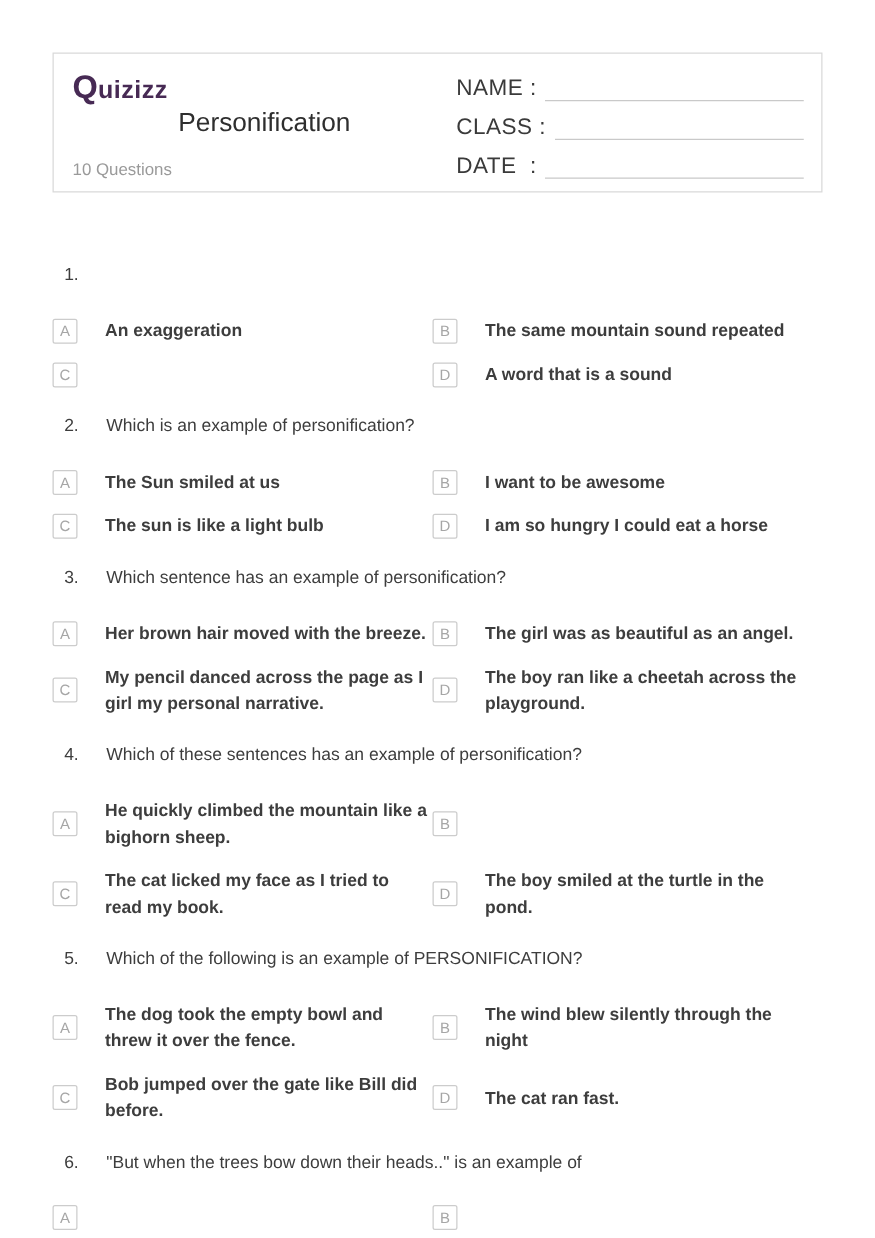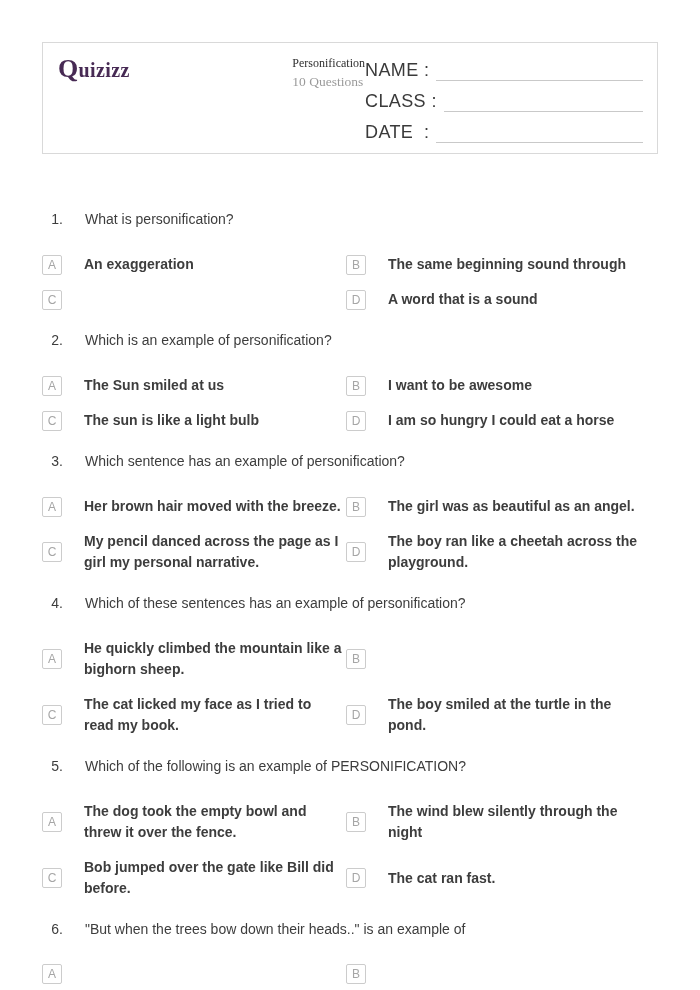--- a/index.html
+++ b/index.html
@@ -17,28 +17,27 @@
     border: 1px solid #d9d9d9;
     height: 112px;
     display: flex;
     margin-bottom: 55px;
     background: #ffffff;
   }
   .header-left {
     flex: 1;
     padding: 13px 0 11px 15px;
     display: flex;
-    flex-direction: row;
+    flex-direction: column;
     justify-content: space-between;
-    font-family: Liberation Serif, serif;
   }
   .logo { color: #472a54; font-weight: bold; line-height: 26px; letter-spacing: 0.2px; }
   .logo-q { font-size: 26px; }
   .logo-rest { font-size: 20px; letter-spacing: 0.4px; }
-  .quiz-title { font-size: 12px; color: #2e2e2e; margin-bottom: 3px; }
+  .quiz-title { font-size: 21px; color: #2e2e2e; margin-bottom: 17px; text-align: center; }
   .quiz-subtitle { font-size: 13.5px; color: #9a9a9a; }
   .header-fields { width: 292px; padding: 19px 14px 0 0; }
   .field-row { display: flex; align-items: flex-end; height: 19px; margin-bottom: 12px; }
   .field-label { font-size: 18px; color: #3a3a3a; letter-spacing: 0.4px; white-space: pre; }
   .field-line { flex: 1; border-bottom: 1px solid #c9c9c9; height: 100%; margin-left: 7px; }
 
   
   .question { margin-bottom: 20px; }
   .q-row { display: flex; margin-bottom: 24px; }
   .q-num {
@@ -89,30 +88,29 @@
       <div class="field-row">
         <span class="field-label">DATE  :</span>
         <span class="field-line"></span>
       </div>
     </div>
   </div>
 
   <section class="question">
     <div class="q-row">
       <div class="q-num">1.</div>
-      <div class="q-text">What is personification?</div>
     </div>
     <div class="options">
       <div class="option">
         <span class="opt-letter">A</span>
         <span class="opt-text">An exaggeration</span>
       </div>
       <div class="option">
         <span class="opt-letter">B</span>
-        <span class="opt-text">The same beginning sound through</span>
+        <span class="opt-text">The same mountain sound repeated</span>
       </div>
       <div class="option">
         <span class="opt-letter">C</span>
       </div>
       <div class="option">
         <span class="opt-letter">D</span>
         <span class="opt-text">A word that is a sound</span>
       </div>
     </div>
   </section>

